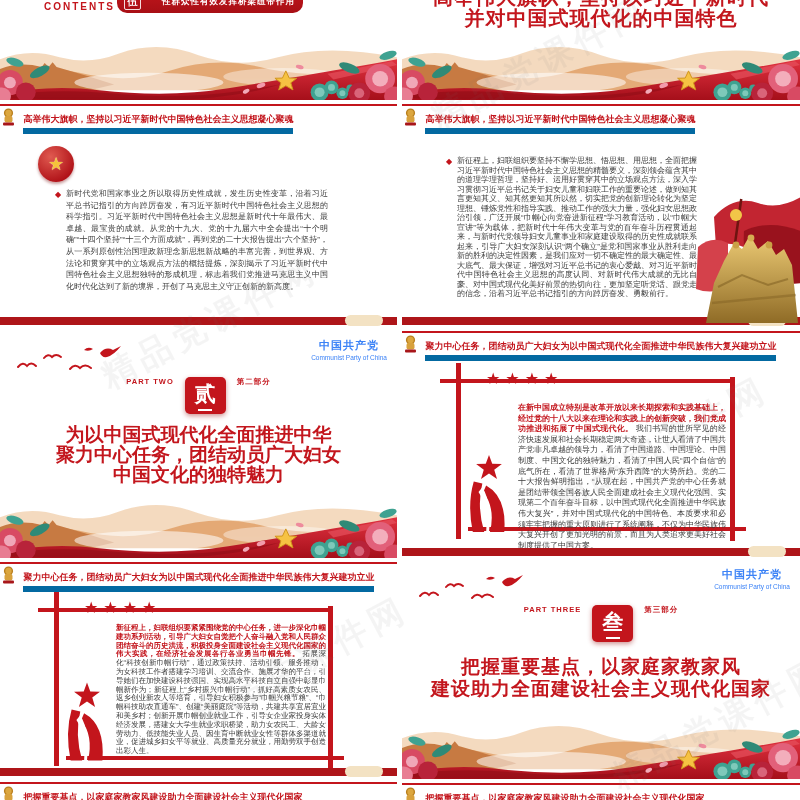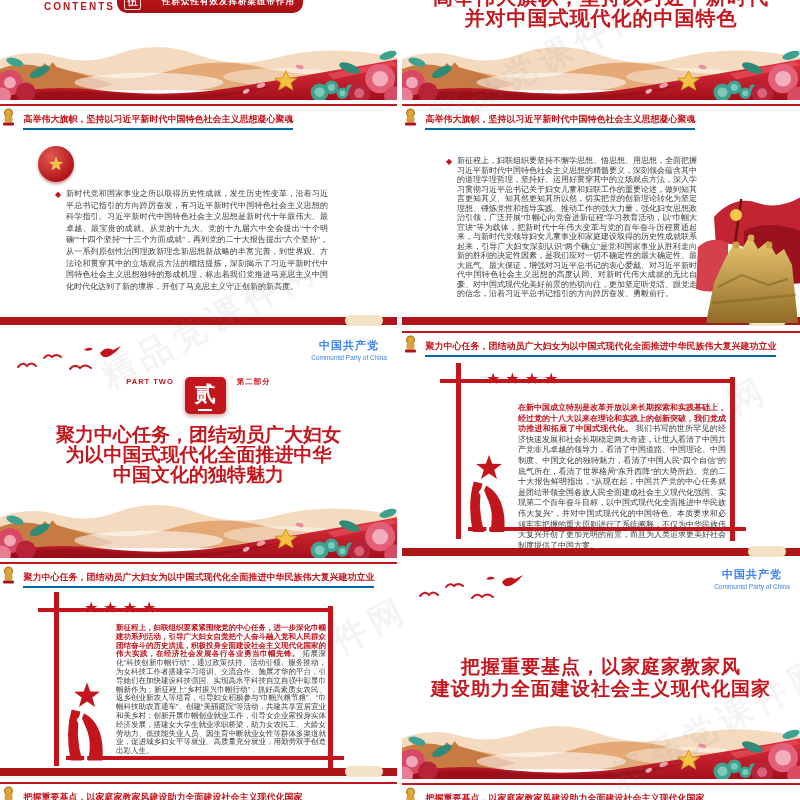--- a/index.html
+++ b/index.html
@@ -5,21 +5,21 @@
   html,body{margin:0;padding:0;background:#fff;}
   body{width:800px;height:800px;overflow:hidden;position:relative;
        font-family:"Liberation Sans","DejaVu Sans",sans-serif;}
   .canvas{position:absolute;left:0;top:0;width:656px;height:800px;background:#fff;padding-left:44px;}
   .slide{position:absolute;background:#fff;overflow:hidden;}
   .topline{position:absolute;top:0;left:0;right:0;height:2px;background:#c3151c;}
   
   .banner{position:absolute;top:4px;left:2px;right:2px;height:22px;white-space:nowrap;}
   .lion{width:13px;height:18px;vertical-align:top;margin-right:4px;display:inline-block;}
   .banner-text{display:inline-block;font-size:9px;font-weight:bold;color:#c3151c;
-               border-bottom:2px solid #0369a1;padding-bottom:2px;line-height:13px;}
+               border-bottom:6px solid #0369a1;padding-bottom:2px;line-height:13px;}
   
   .footer-bar{position:absolute;bottom:2px;left:0;right:0;height:8px;background:#ae1519;z-index:1;}
   .footer-pill{position:absolute;bottom:1px;right:14px;width:38px;height:11px;background:#f3e2c3;border-radius:6px;z-index:2;}
   
   .hl-box{position:absolute;left:56px;top:46px;width:252px;height:26px;
           background:linear-gradient(90deg,#a80f15,#d8453e);border-radius:5px 14px 14px 5px;
           color:#fff;font-size:8.5px;font-weight:bold;line-height:12px;padding:3px 6px 0 26px;
           text-align:justify;box-shadow:0 2px 3px rgba(120,10,10,.35);}
   .hl-badge{position:absolute;left:38px;top:42px;width:36px;height:36px;border-radius:50%;
             background:radial-gradient(circle at 35% 30%,#e05a50,#b01218 75%);z-index:2;
@@ -228,22 +228,22 @@
       </svg>
     <div class="part-row" style="top:46px;">
       <span class="part-en">PART TWO</span>
       <div class="part-square">
         <span>贰</span>
         <span class="bar"></span>
       </div>
       <span class="part-cn">第二部分</span>
     </div>
     <div class="d-title" style="top:94px;font-size:19px;line-height:20px;">
+      <div>为以中国式现代化全面推进中华</div>
       <div>聚力中心任务，团结动员广大妇女</div>
-      <div>为以中国式现代化全面推进中华</div>
       <div>中国文化的独特魅力</div>
     </div>
     <svg class="band">
         <use href="#sym-band"></use>
       </svg>
   </div>
 
   <div class="slide" style="left:402px;top:331px;width:398px;height:227px;">
     <div class="topline"></div>
     <div class="banner">
@@ -293,20 +293,28 @@
   </div>
 
   <div class="slide" style="left:402px;top:560px;width:398px;height:219px;">
     <div class="party">
       <span class="cn">中国共产党</span>
       <span class="en">Communist Party of China</span>
     </div>
     <svg class="birds">
         <use href="#sym-birds"></use>
       </svg>
+    <div class="part-row" style="top:45px;">
+      <span class="part-en">PART THREE</span>
+      <div class="part-square">
+        <span>叁</span>
+        <span class="bar"></span>
+      </div>
+      <span class="part-cn">第三部分</span>
+    </div>
     <div class="d-title" style="top:96px;font-size:19px;line-height:22px;letter-spacing:1px;">
       <div>把握重要基点，以家庭家教家风</div>
       <div>建设助力全面建设社会主义现代化国家</div>
     </div>
     <svg class="band">
         <use href="#sym-band"></use>
       </svg>
   </div>
 
   <div class="slide" style="left:0;top:782px;width:397px;height:225px;">

